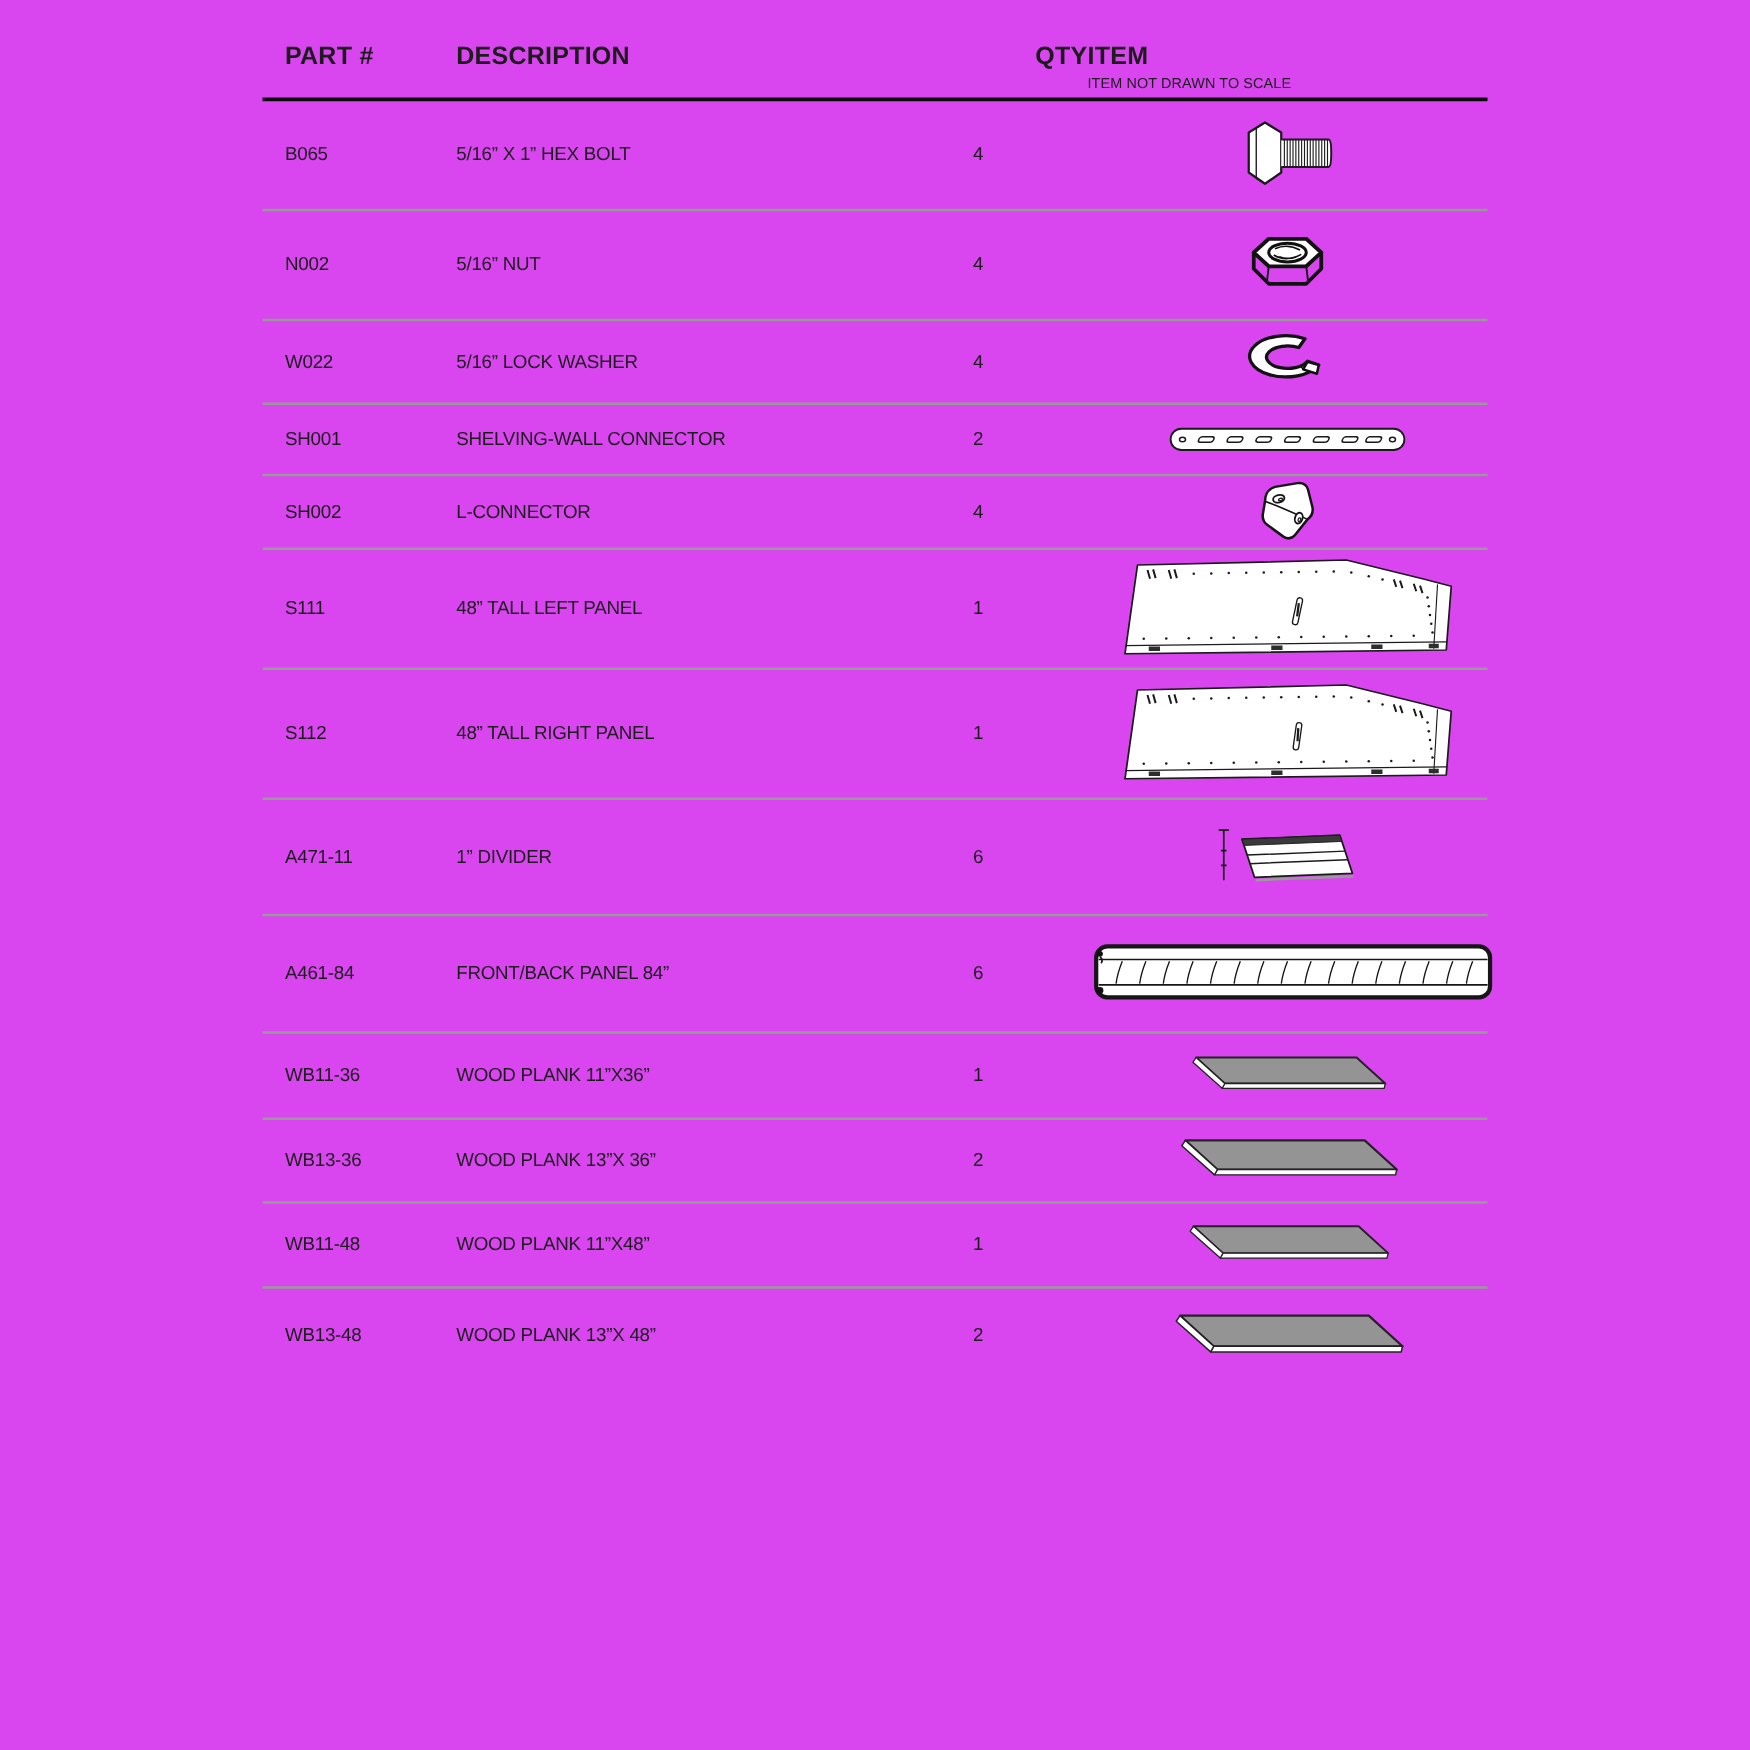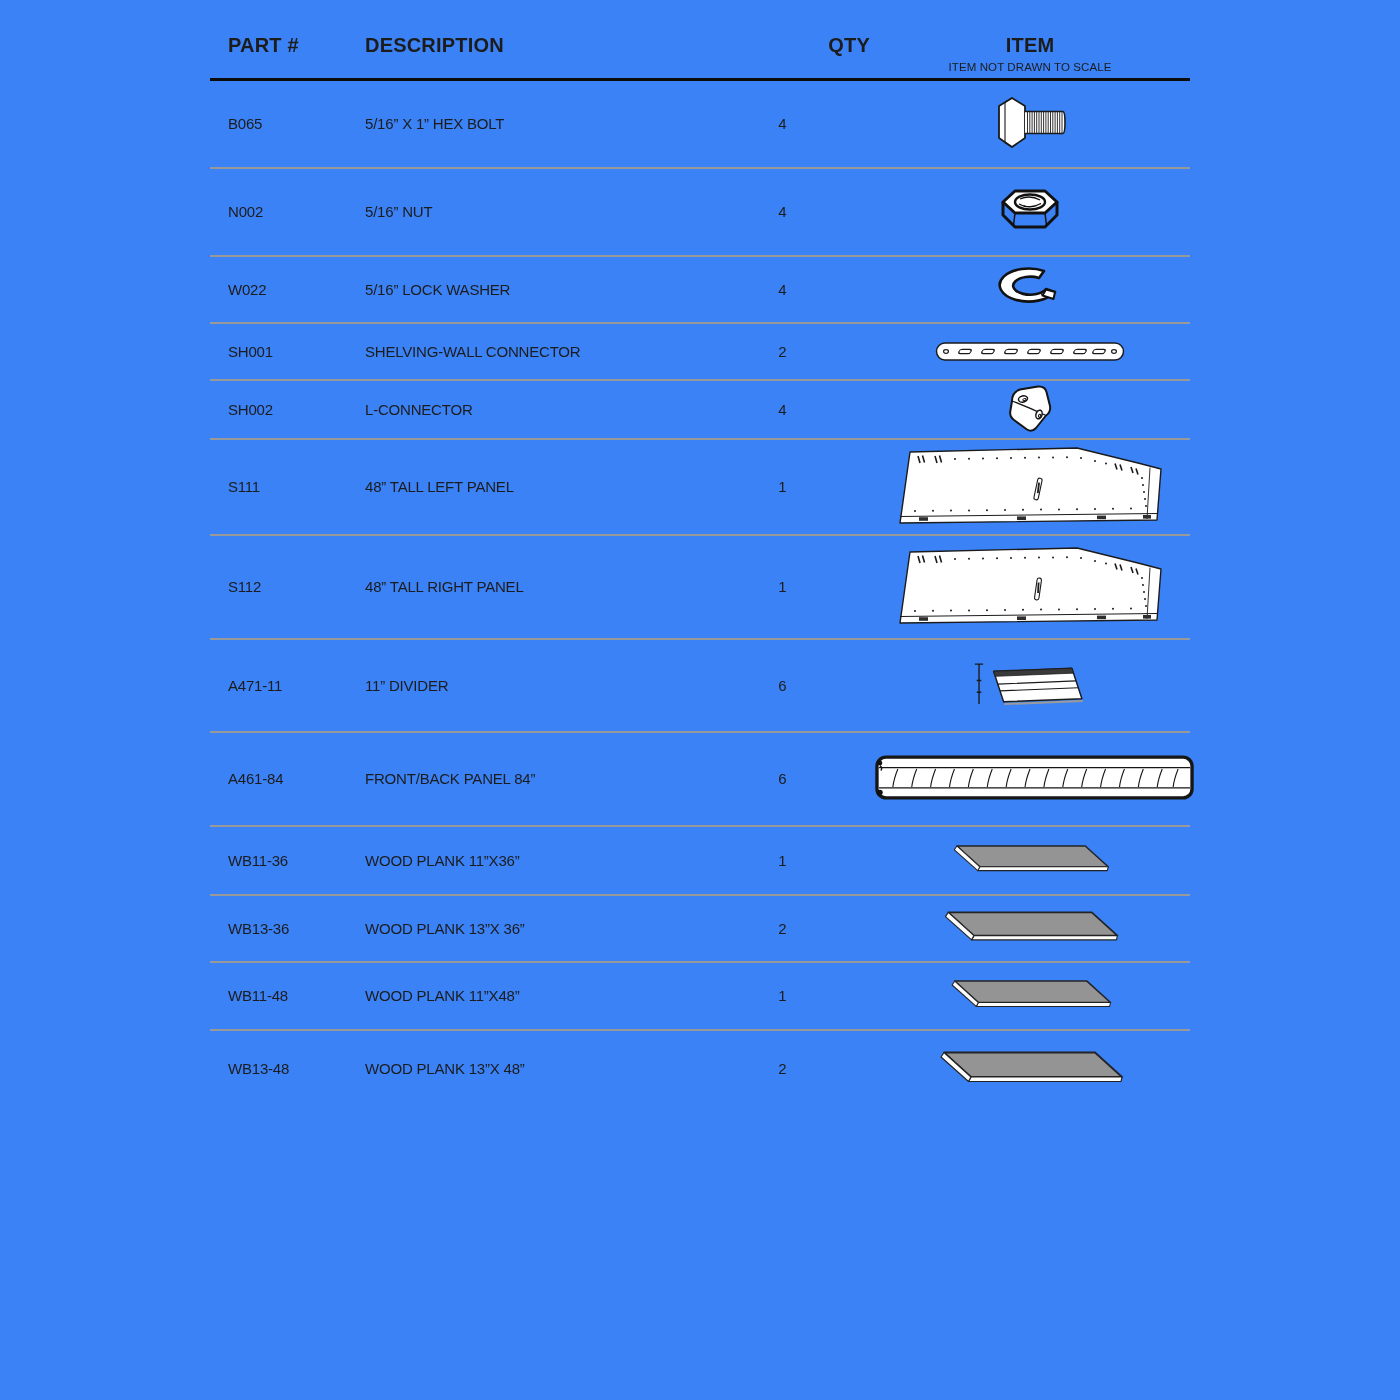--- a/index.html
+++ b/index.html
@@ -1,26 +1,26 @@
 <!DOCTYPE html>
 <html><head>
 <meta charset="utf-8">
 <style>
   html,body{margin:0;padding:0;background:#fff;}
   .page{
-    position:relative;width:1400px;height:1400px;background:#3b82f6;
+    position:relative;width:1400px;height:1400px;background:#d946ef;
     font-family:"Liberation Sans", sans-serif;color:#1c1c1c;overflow:hidden;
   }
   .parts-table{position:absolute;left:210px;top:31px;width:980px;}
   .grid{display:grid;grid-template-columns:155px 330px 175px 1fr;}
   .thead{border-bottom:3px solid #0c0c0c;padding-bottom:4px;align-items:start;}
   .th{font-size:20px;font-weight:bold;letter-spacing:0.2px;line-height:1.1;padding-top:3px;}
   .th-part{padding-left:18px;}
   .th-qty{text-align:right;}
-  .th-item{text-align:center;}
+  .th-item{}
   .th-note{font-size:11.5px;font-weight:normal;margin-top:5px;letter-spacing:0.1px;}
   .row{border-bottom:2px solid #999999;align-items:center;}
   .row:last-child{border-bottom:none;}
   .cell-part{padding-left:18px;font-size:15px;letter-spacing:-0.2px;}
   .cell-desc{font-size:15px;letter-spacing:-0.2px;}
   .cell-qty{text-align:center;font-size:15px;}
   .cell-item{display:flex;justify-content:center;align-items:center;}
   
   .r1{height:85px}.r2{height:86px}.r3{height:86px}.r4{height:84px}
   .r5{height:65px}.r6{height:55px}.r7{height:57px}.r8{height:94px}
@@ -249,21 +249,21 @@
               <rect x="-2.2" y="-11" width="4.4" height="22" rx="2.2" stroke-width="1.1"></rect>
               <path d="M-0.3,-6.5 L0.6,4" stroke-width="1.8"></path>
             </g>
           </g>
         </svg>
       </div>
     </div>
 
     <div class="grid row r10">
       <div class="cell-part">A471-11</div>
-      <div class="cell-desc">11” DIVIDER</div>
+      <div class="cell-desc">1” DIVIDER</div>
       <div class="cell-qty">6</div>
       <div class="cell-item">
         <svg width="122" height="52" viewBox="0 0 134 56">
           <g stroke="#1b1b1b" fill="#fff" stroke-width="1.5">
             <path d="M11,5 V49 M6.5,5 H15.5 M8.5,23 H13.5 M8.5,36 H13.5" fill="none"></path>
             <path d="M27,13 L113,9.5 L124,43 L38,46.5 Z" stroke-width="1.6" stroke-linejoin="round"></path>
             <path d="M27,13 L113,9.5 L114.8,15 L28.8,18.5 Z" fill="#3a3a3a" stroke-width="0.8"></path>
             <path d="M31.5,27 L117.5,23.5 M34,34.5 L120,31" fill="none" stroke-width="1.3"></path>
             <path d="M39,49 L125,45.5" stroke="#9a9a9a" stroke-width="2.2" fill="none"></path>
           </g>

